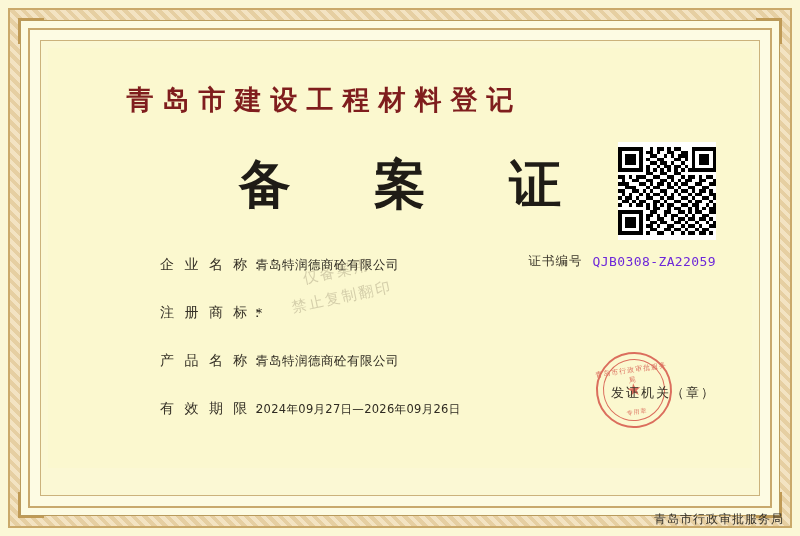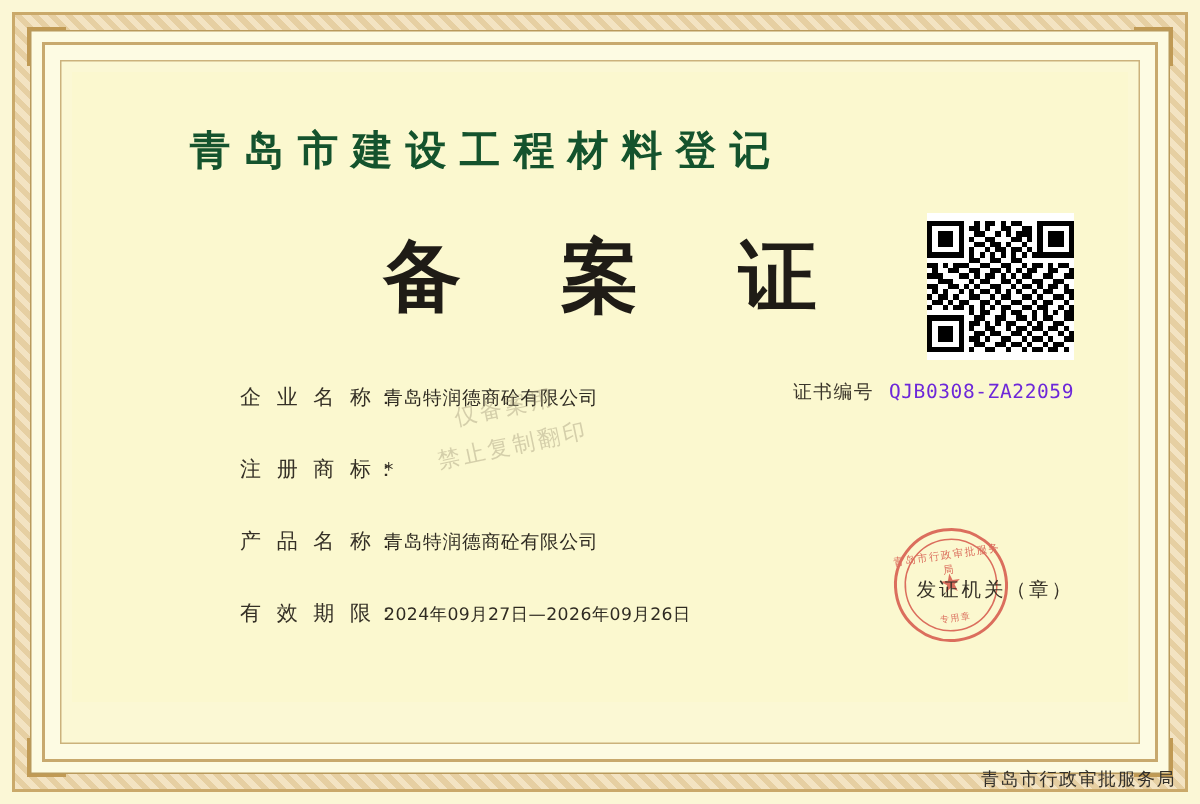--- a/index.html
+++ b/index.html
@@ -93,30 +93,30 @@
   .title-main {
     position: absolute;
     top: 82px;
     left: 0;
     width: 640px;
     text-align: center;
     font-family: "DejaVu Serif", "Liberation Serif", serif;
     font-size: 27px;
     font-weight: bold;
     letter-spacing: 9px;
-    color: #14532d;
+    color: #7f1d1d;
     text-indent: 9px;
   }
   .title-sub {
     position: absolute;
     top: 150px;
     left: 0;
     width: 800px;
     text-align: center;
-    font-family: Liberation Sans, sans-serif;
+    font-family: Liberation Mono, monospace;
     font-size: 52px;
     font-weight: bold;
     letter-spacing: 26px;
     color: #1f1c16;
     text-indent: 26px;
   }
 
   
   .qr {
     position: absolute;

